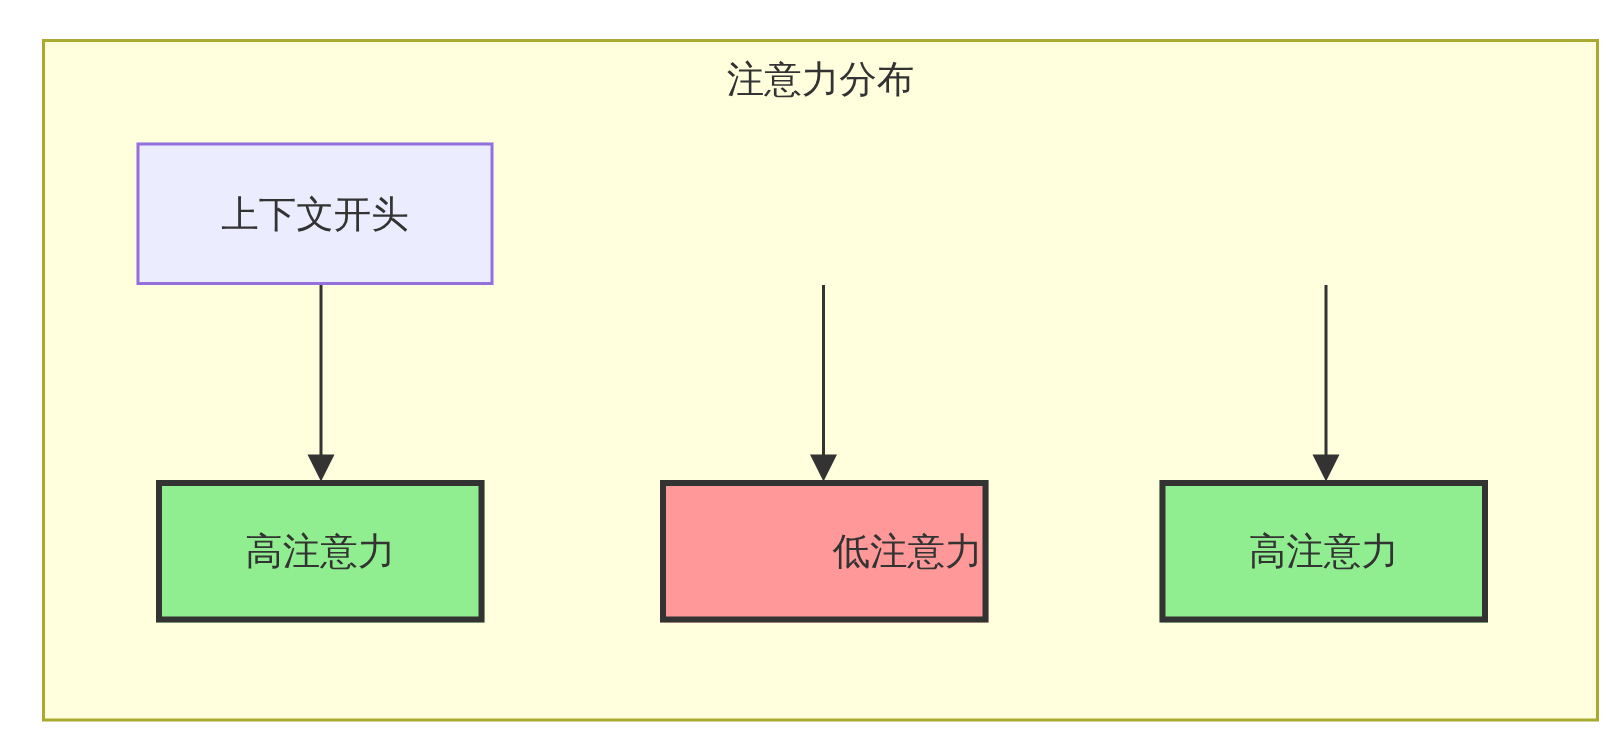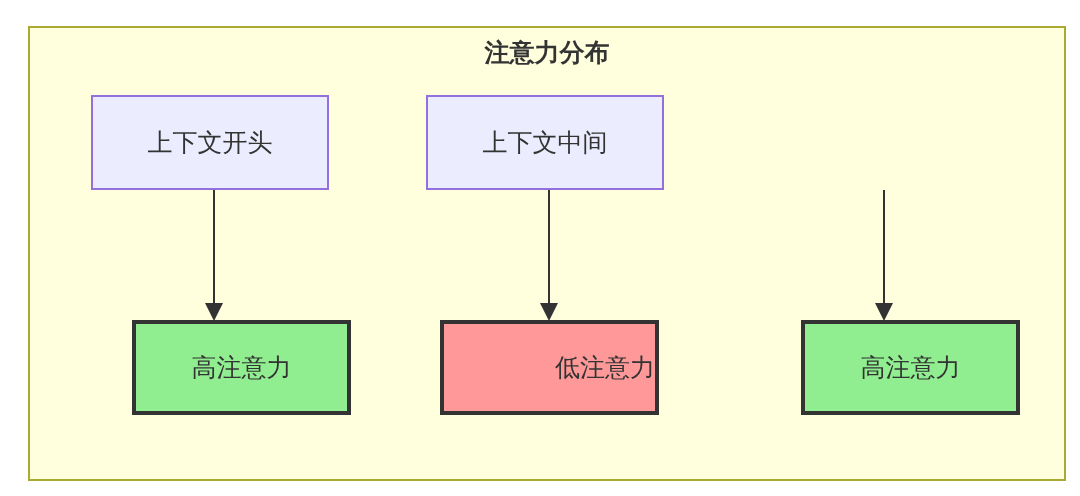--- a/index.html
+++ b/index.html
@@ -26,21 +26,21 @@
     background: var(--cluster-fill, #ffffde);
     border: 2px solid var(--cluster-border, #aaaa33);
   }
   .cluster-title {
     position: absolute;
     top: 8px;
     left: 0;
     width: 100%;
     text-align: center;
     font-size: 25px;
-    font-weight: 700;
+    font-weight: 400;
     color: var(--text-color, #333333);
   }
   .node {
     position: absolute;
     box-sizing: border-box;
     display: flex;
     align-items: center;
     justify-content: center;
     text-align: center;
     font-size: 25px;
@@ -52,21 +52,21 @@
     height: 95px;
     background: var(--node-fill, #ececff);
     border: 2px solid var(--node-border, #9370db);
   }
   .node.bottom {
     top: 292px;
     width: 219px;
     height: 95px;
     border: 4px solid var(--strong-border, #333333);
   }
-  .node.bottom.high { background: var(--high-fill, #90ee90); margin-left: 28px; }
+  .node.bottom.high { background: var(--high-fill, #90ee90); }
   .node.bottom.low  { background: var(--low-fill, #ff9999); justify-content: flex-end; }
   .edges {
     position: absolute;
     left: 0;
     top: 0;
     width: 1038px;
     height: 455px;
     pointer-events: none;
   }
   .edges line {
@@ -96,23 +96,20 @@
       </g>
       <g>
         <line x1="854" y1="162" x2="854" y2="277"></line>
         <polygon points="845,275 863,275 854,293"></polygon>
       </g>
     </svg>
 
     <div class="node top" style="left:61px">
       <span>上下文开头</span>
     </div>
-    <div class="node top" style="left:396px">
-      <span>上下文中间</span>
-    </div>
 
     <div class="node bottom high" style="left:74px">
       <span>高注意力</span>
     </div>
     <div class="node bottom low" style="left:410px">
       <span>低注意力</span>
     </div>
     <div class="node bottom high" style="left:743px">
       <span>高注意力</span>
     </div>

